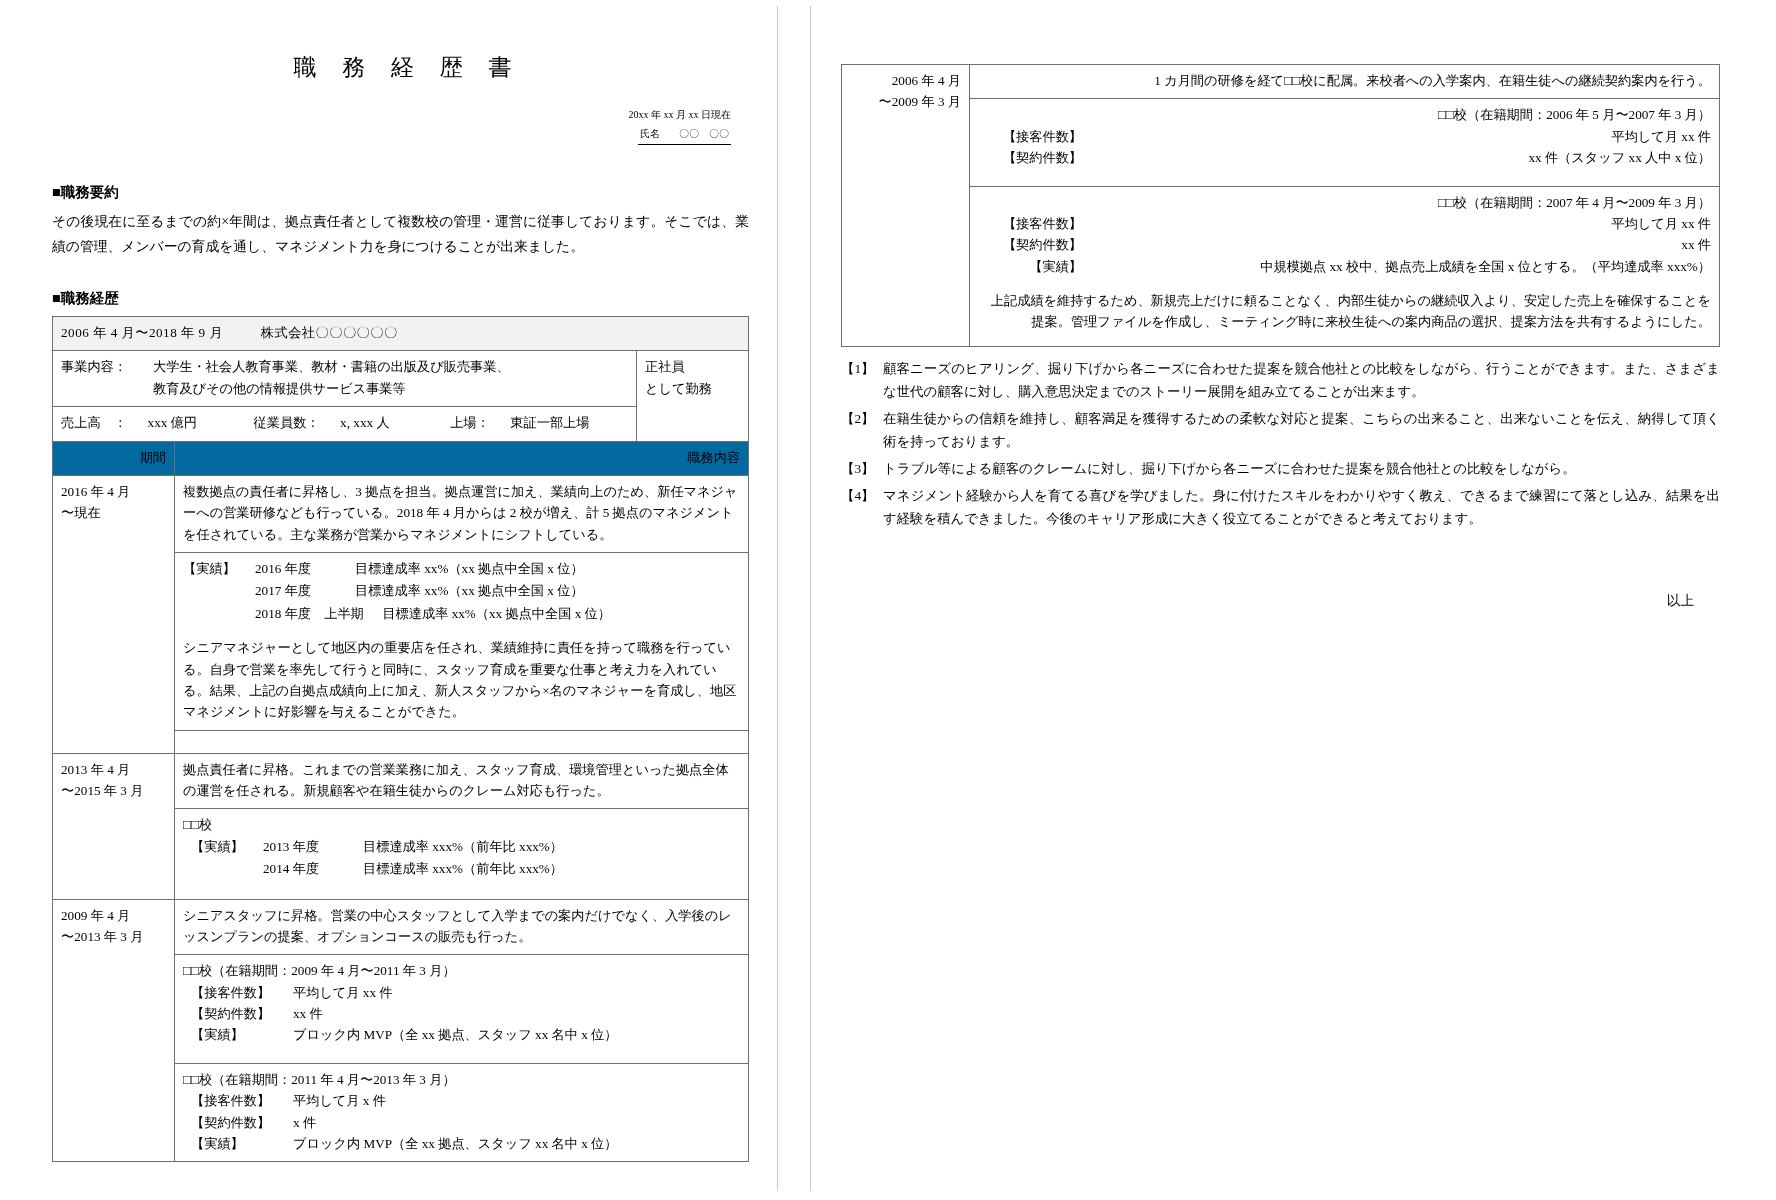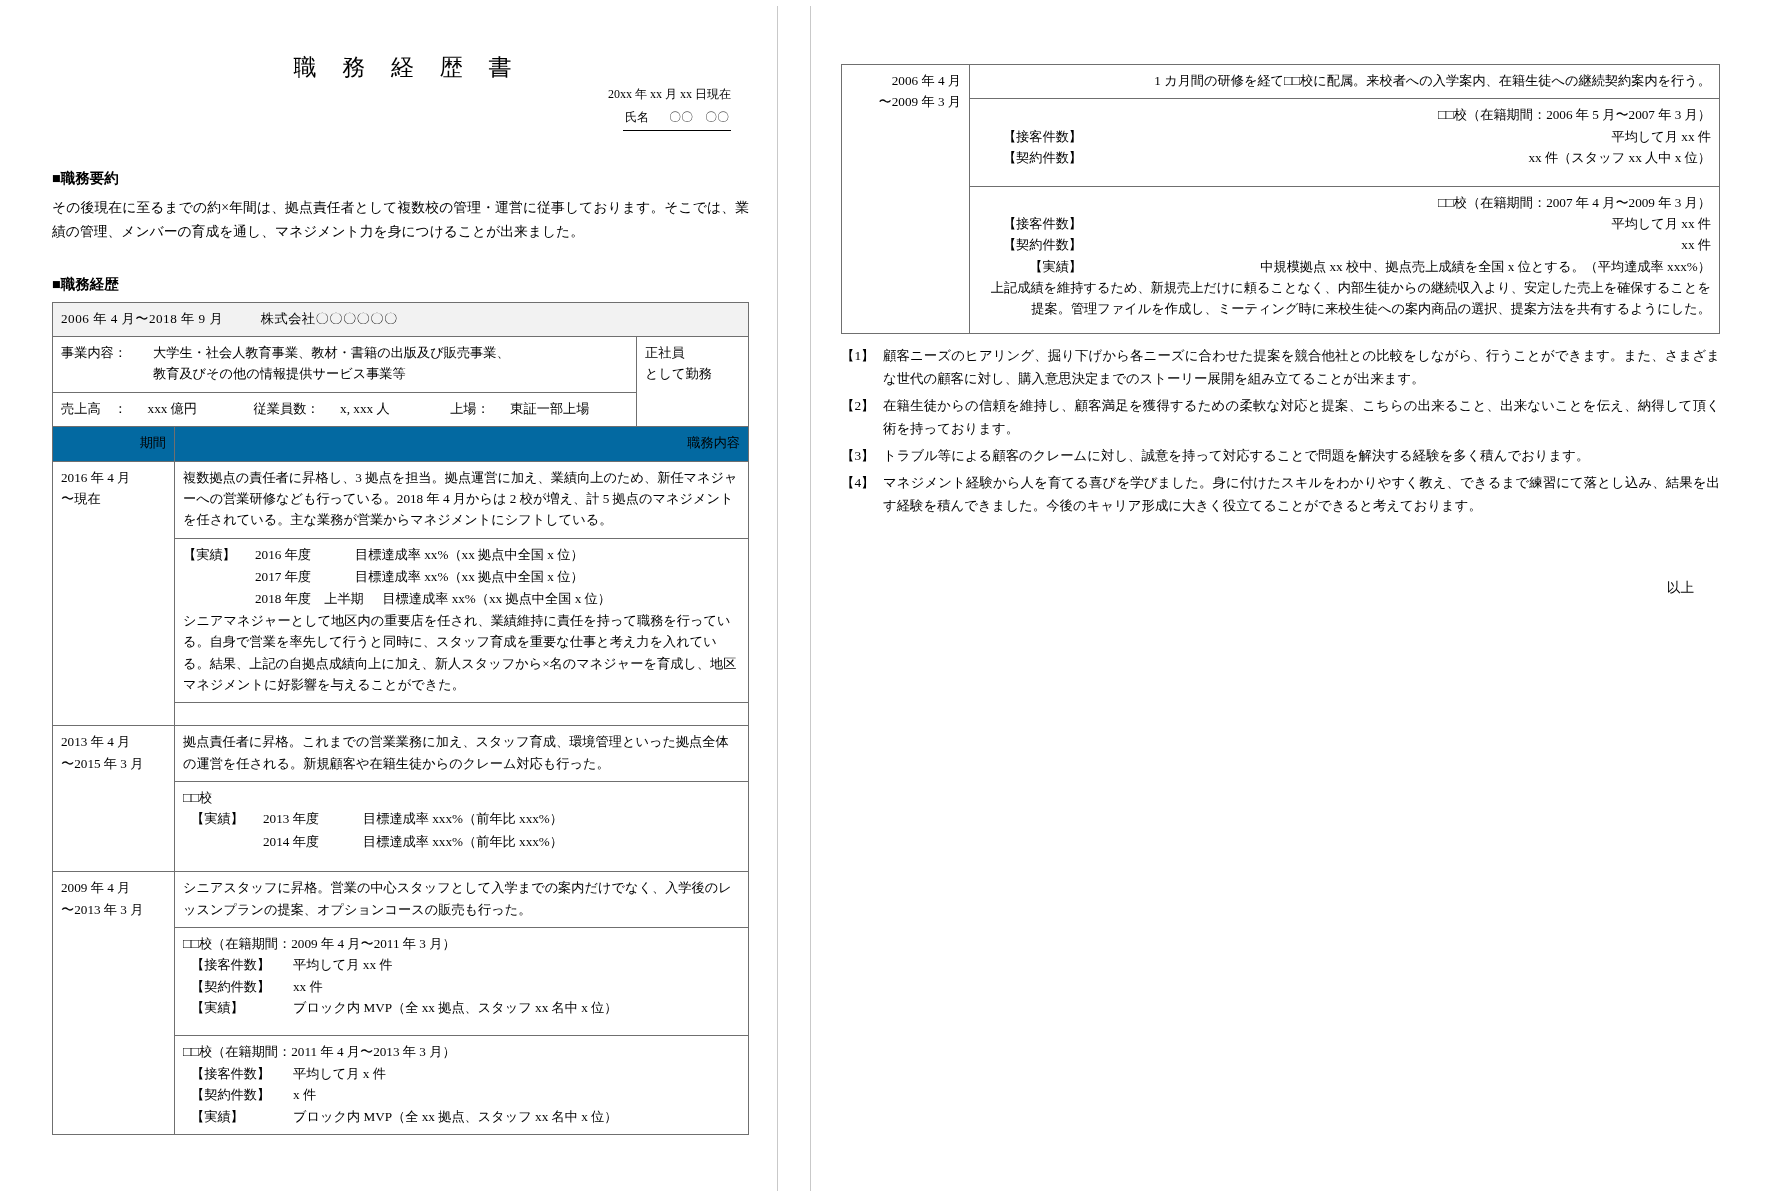--- a/index.html
+++ b/index.html
@@ -45,21 +45,22 @@
   .doc-title {
     text-align: center;
     font-size: 23px;
     letter-spacing: 10px;
     margin: 46px 0 0 0;
     font-weight: normal;
     padding-left: 14px;
   }
   .header-meta {
     text-align: right;
-    font-size: 12px;
+    font-size: 10px;
+    margin-top: 22px;
     line-height: 1.9;
     padding-right: 18px;
   }
   .name-line {
     display: inline-block;
     border-bottom: 1px solid #000;
     padding: 0 2px 1px 2px;
   }
   .name-line .gap { display:inline-block; width: 14px; }
   .section-head {
@@ -141,21 +142,21 @@
     column-gap: 6px;
   }
   .kv .k { white-space: nowrap; }
   .ach-grid {
     display: grid;
     grid-template-columns: 64px 92px 1fr;
     column-gap: 8px;
     row-gap: 1px;
   }
   .ach-grid .c2 { grid-column: 2 / 4; }
-  .blk { }
+  .blk { margin-top: 13px; }
   .pad-row td { height: 1px; }
   .indent-1 { padding-left: 8px; }
 
   
   .pr-list { margin-top: 10px; }
   .pr-item {
     display: grid;
     grid-template-columns: 36px 1fr;
     column-gap: 6px;
     font-size: 13.4px;
@@ -380,21 +381,21 @@
       <div class="pr-item">
         <span class="num">【1】</span>
         <span class="txt">顧客ニーズのヒアリング、掘り下げから各ニーズに合わせた提案を競合他社との比較をしながら、行うことができます。また、さまざまな世代の顧客に対し、購入意思決定までのストーリー展開を組み立てることが出来ます。</span>
       </div>
       <div class="pr-item">
         <span class="num">【2】</span>
         <span class="txt">在籍生徒からの信頼を維持し、顧客満足を獲得するための柔軟な対応と提案、こちらの出来ること、出来ないことを伝え、納得して頂く術を持っております。</span>
       </div>
       <div class="pr-item">
         <span class="num">【3】</span>
-        <span class="txt">トラブル等による顧客のクレームに対し、誠意を持って対応することで問題を解決する経験を多く積んでおります。</span>
+        <span class="txt">トラブル等による顧客のクレームに対し、掘り下げから各ニーズに合わせた提案を競合他社との比較をしながら。</span>
       </div>
       <div class="pr-item">
         <span class="num">【4】</span>
         <span class="txt">マネジメント経験から人を育てる喜びを学びました。身に付けたスキルをわかりやすく教え、できるまで練習にて落とし込み、結果を出す経験を積んできました。今後のキャリア形成に大きく役立てることができると考えております。</span>
       </div>
     </div>
 
     <div class="closing">以上</div>
   </div>
 

